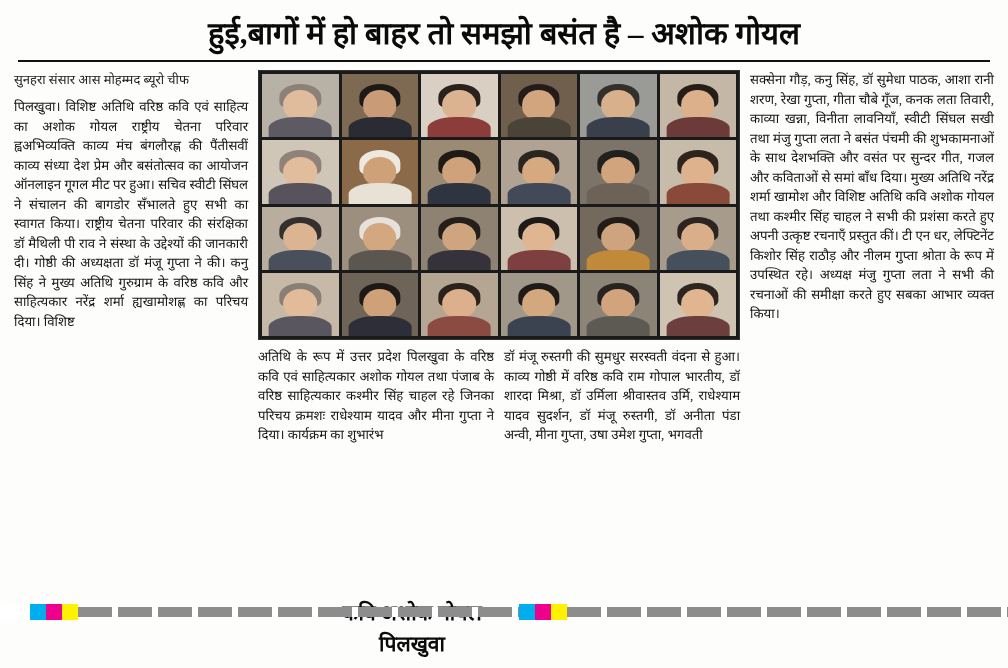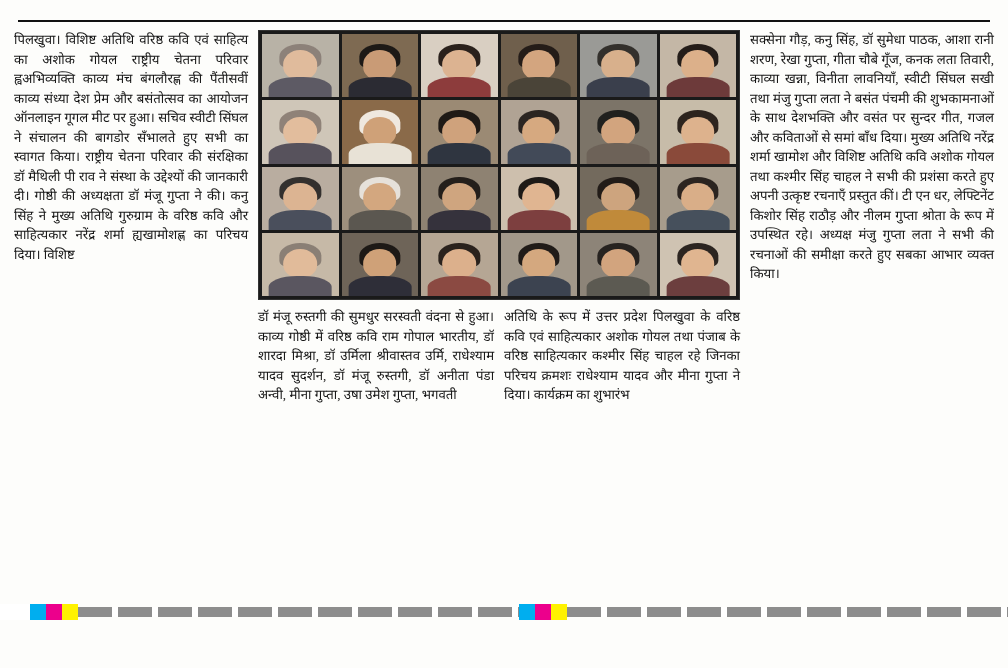--- a/index.html
+++ b/index.html
@@ -184,27 +184,29 @@
     );
   }
   .spacer-w { width: 30px; height: 16px; background: #fff; }
 </style>
 </head>
 <body>
 
 <div class="page">
 
   <div class="headline">
+    <div class="line2">हुई,बागों में हो बाहर तो समझो बसंत है – अशोक गोयल</div>
   </div>
 
   <div class="rule"></div>
 
   <div class="body-grid">
 
     <div class="col col-left">
+      <div class="byline">सुनहरा संसार आस मोहम्मद ब्यूरो चीफ</div>
       <div>पिलखुवा। विशिष्ट अतिथि वरिष्ठ कवि एवं साहित्य का अशोक गोयल राष्ट्रीय चेतना परिवार ह्वअभिव्यक्ति काव्य मंच बंगलौरह्ण की पैंतीसवीं काव्य संध्या देश प्रेम और बसंतोत्सव का आयोजन ऑनलाइन गूगल मीट पर हुआ। सचिव स्वीटी सिंघल ने संचालन की बागडोर सँभालते हुए सभी का स्वागत किया। राष्ट्रीय चेतना परिवार की संरक्षिका डॉ मैथिली पी राव ने संस्था के उद्देश्यों की जानकारी दी। गोष्ठी की अध्यक्षता डॉ मंजू गुप्ता ने की। कनु सिंह ने मुख्य अतिथि गुरुग्राम के वरिष्ठ कवि और साहित्यकार नरेंद्र शर्मा ह्यखामोशह्ण का परिचय दिया। विशिष्ट</div>
     </div>
 
     <div class="col col-mid">
       <div class="photo-block">
         <div class="mosaic">
           <div class="cell">
               <div class="bg" style="background:#b8b2a6"></div>
               <div class="hair" style="background:#8c8179"></div>
               <div class="head" style="background:#e0bb9c"></div>
@@ -348,31 +350,35 @@
           <div class="cell">
               <div class="bg" style="background:#cfc3b2"></div>
               <div class="hair" style="background:#2c2520"></div>
               <div class="head" style="background:#e0b590"></div>
               <div class="body" style="background:#6c3e3e"></div>
             </div>
         </div>
       </div>
 
       <div class="caption-mid">
+        <div class="ccol">अतिथि के रूप में उत्तर प्रदेश पिलखुवा के वरिष्ठ कवि एवं साहित्यकार अशोक गोयल तथा पंजाब के वरिष्ठ साहित्यकार कश्मीर सिंह चाहल रहे जिनका परिचय क्रमशः राधेश्याम यादव और मीना गुप्ता ने दिया। कार्यक्रम का शुभारंभ</div>
         <div class="ccol">डॉ मंजू रुस्तगी की सुमधुर सरस्वती वंदना से हुआ। काव्य गोष्ठी में वरिष्ठ कवि राम गोपाल भारतीय, डॉ शारदा मिश्रा, डॉ उर्मिला श्रीवास्तव उर्मि, राधेश्याम यादव सुदर्शन, डॉ मंजू रुस्तगी, डॉ अनीता पंडा अन्वी, मीना गुप्ता, उषा उमेश गुप्ता, भगवती</div>
-        <div class="ccol">अतिथि के रूप में उत्तर प्रदेश पिलखुवा के वरिष्ठ कवि एवं साहित्यकार अशोक गोयल तथा पंजाब के वरिष्ठ साहित्यकार कश्मीर सिंह चाहल रहे जिनका परिचय क्रमशः राधेश्याम यादव और मीना गुप्ता ने दिया। कार्यक्रम का शुभारंभ</div>
       </div>
     </div>
 
     <div class="col col-right">
       <div>सक्सेना गौड़, कनु सिंह, डॉ सुमेधा पाठक, आशा रानी शरण, रेखा गुप्ता, गीता चौबे गूँज, कनक लता तिवारी, काव्या खन्ना, विनीता लावनियाँ, स्वीटी सिंघल सखी तथा मंजु गुप्ता लता ने बसंत पंचमी की शुभकामनाओं के साथ देशभक्ति और वसंत पर सुन्दर गीत, गजल और कविताओं से समां बाँध दिया। मुख्य अतिथि नरेंद्र शर्मा खामोश और विशिष्ट अतिथि कवि अशोक गोयल तथा कश्मीर सिंह चाहल ने सभी की प्रशंसा करते हुए अपनी उत्कृष्ट रचनाएँ प्रस्तुत कीं। टी एन धर, लेफ्टिनेंट किशोर सिंह राठौड़ और नीलम गुप्ता श्रोता के रूप में उपस्थित रहे। अध्यक्ष मंजु गुप्ता लता ने सभी की रचनाओं की समीक्षा करते हुए सबका आभार व्यक्त किया।</div>
     </div>
 
   </div>
 
+  <div class="bottom-caption">
+    <div>कवि अशोक गोयल</div>
+    <div>पिलखुवा</div>
+  </div>
 
   <div class="colorbar">
     <div class="spacer-w"></div>
     <div class="swatch" style="background:#00AEEF"></div>
     <div class="swatch" style="background:#EC008C"></div>
     <div class="swatch" style="background:#FFF200"></div>
     <div class="graybar"></div>
     <div class="swatch" style="background:#00AEEF"></div>
     <div class="swatch" style="background:#EC008C"></div>
     <div class="swatch" style="background:#FFF200"></div>

